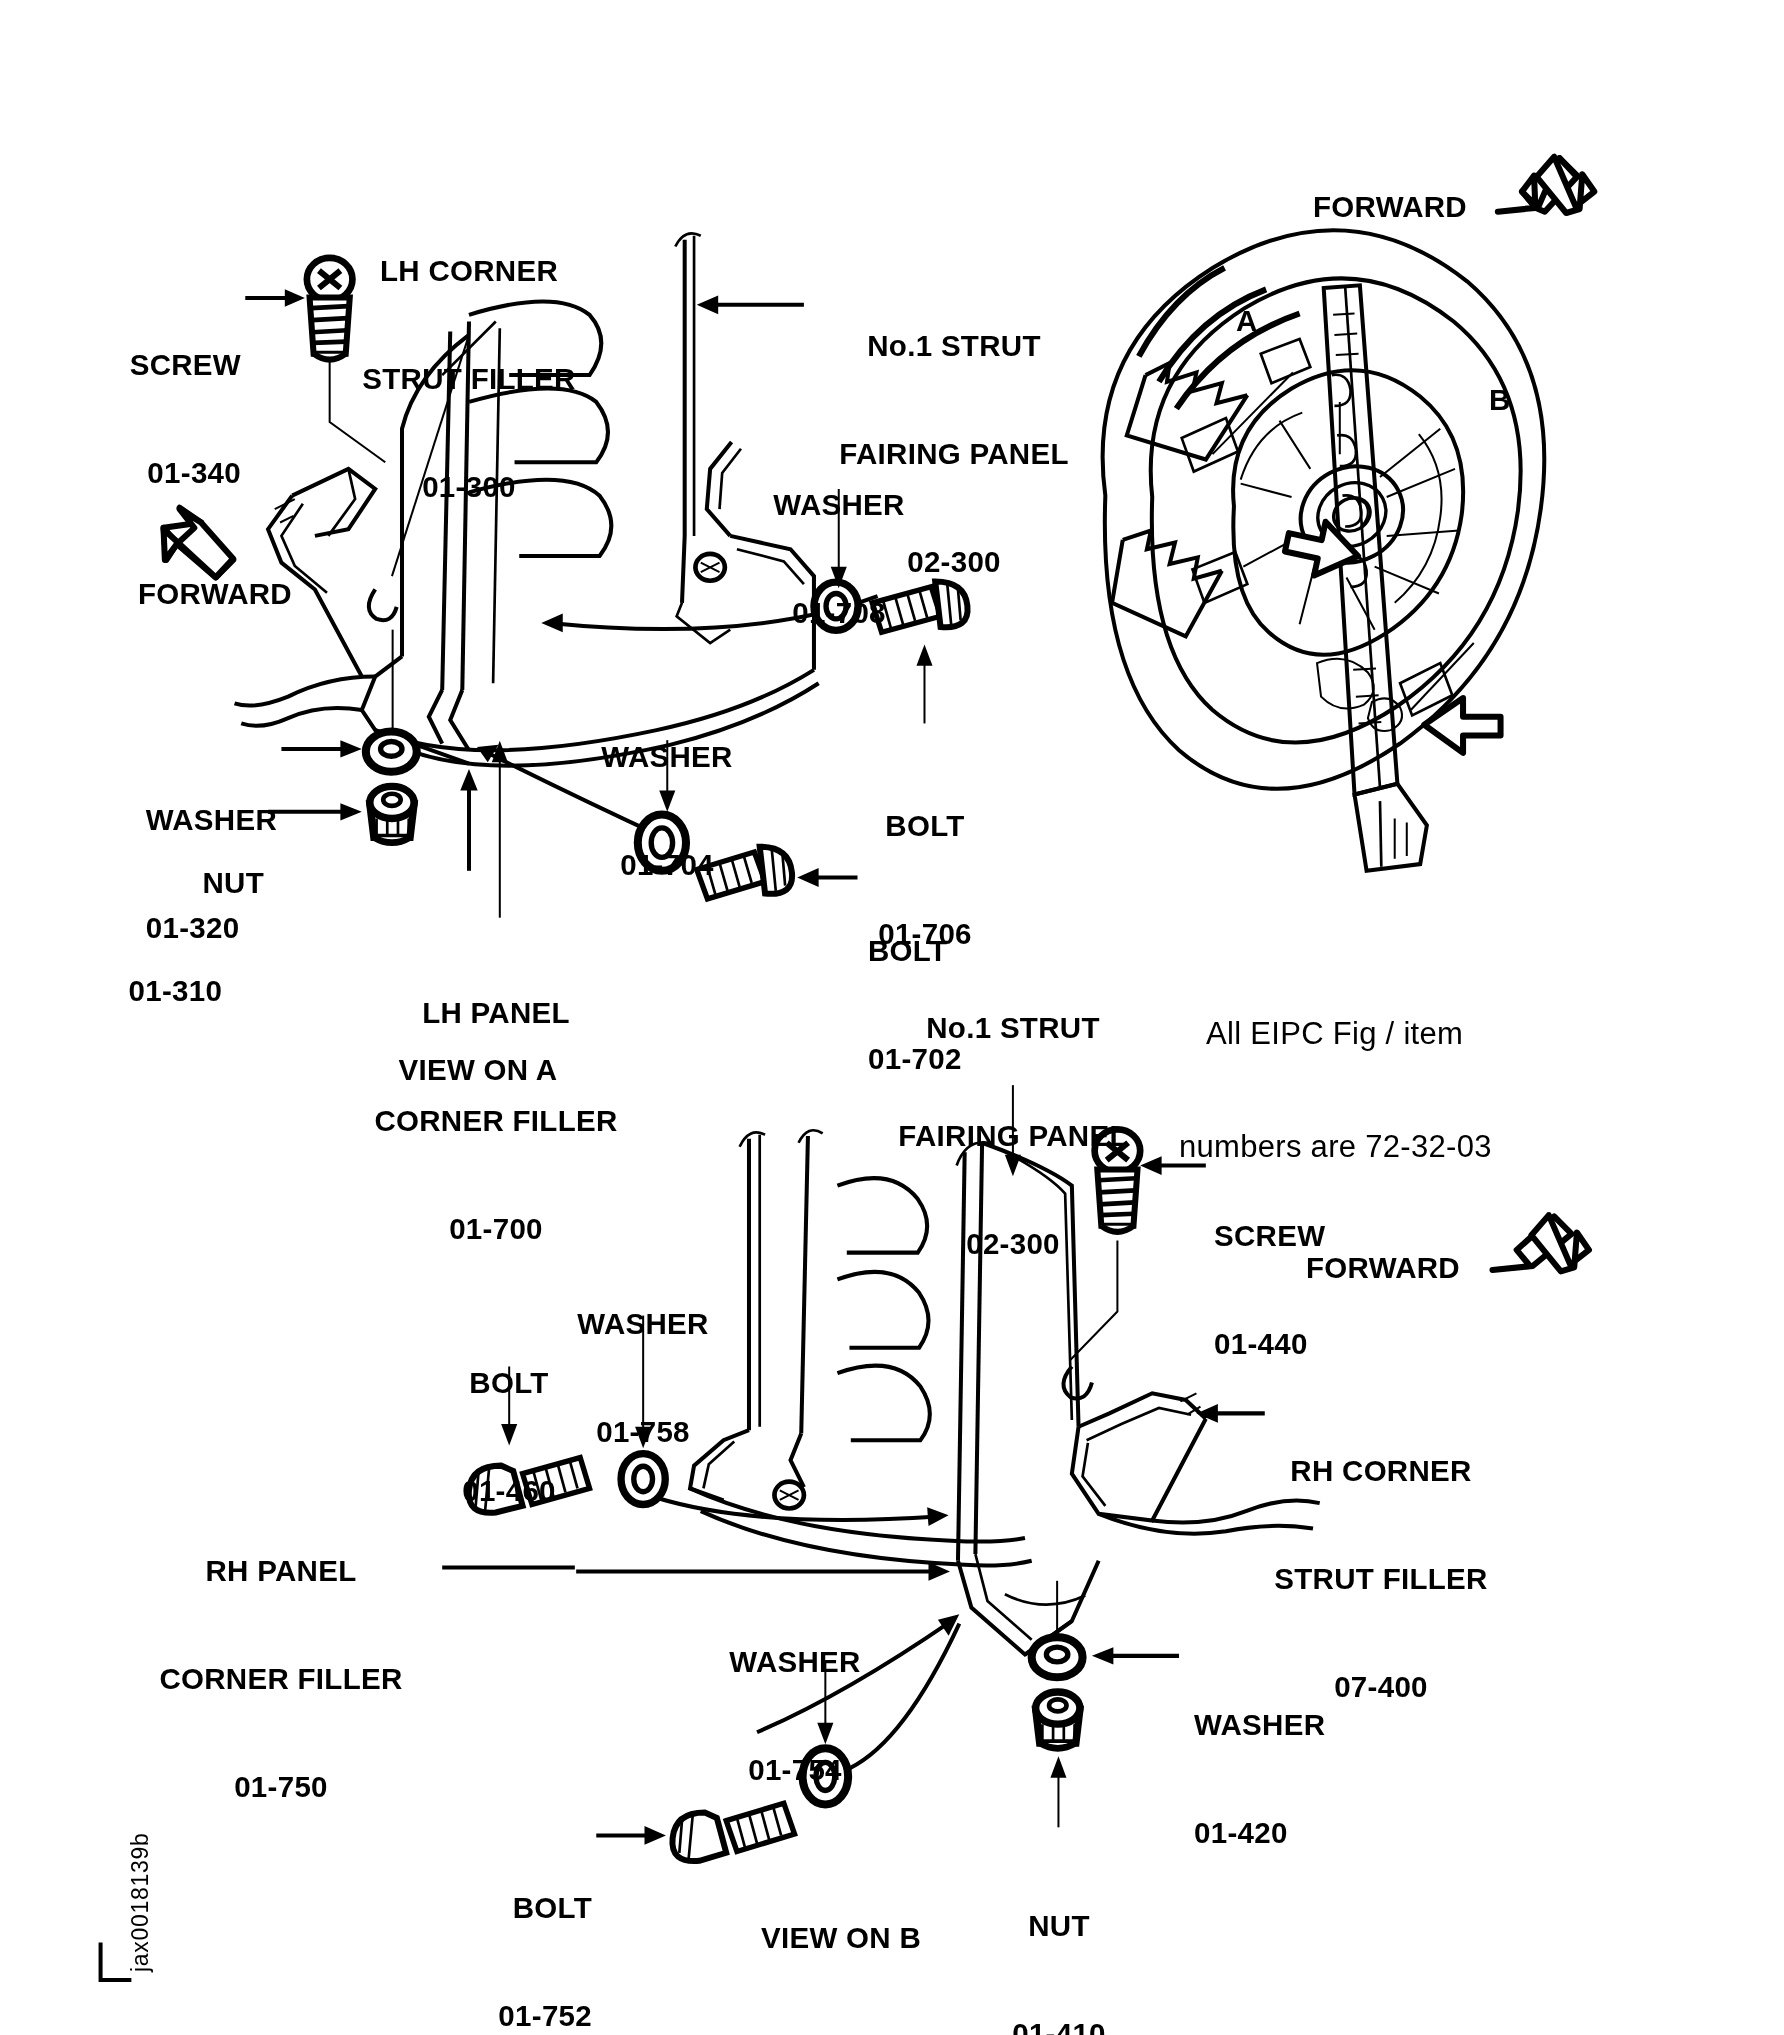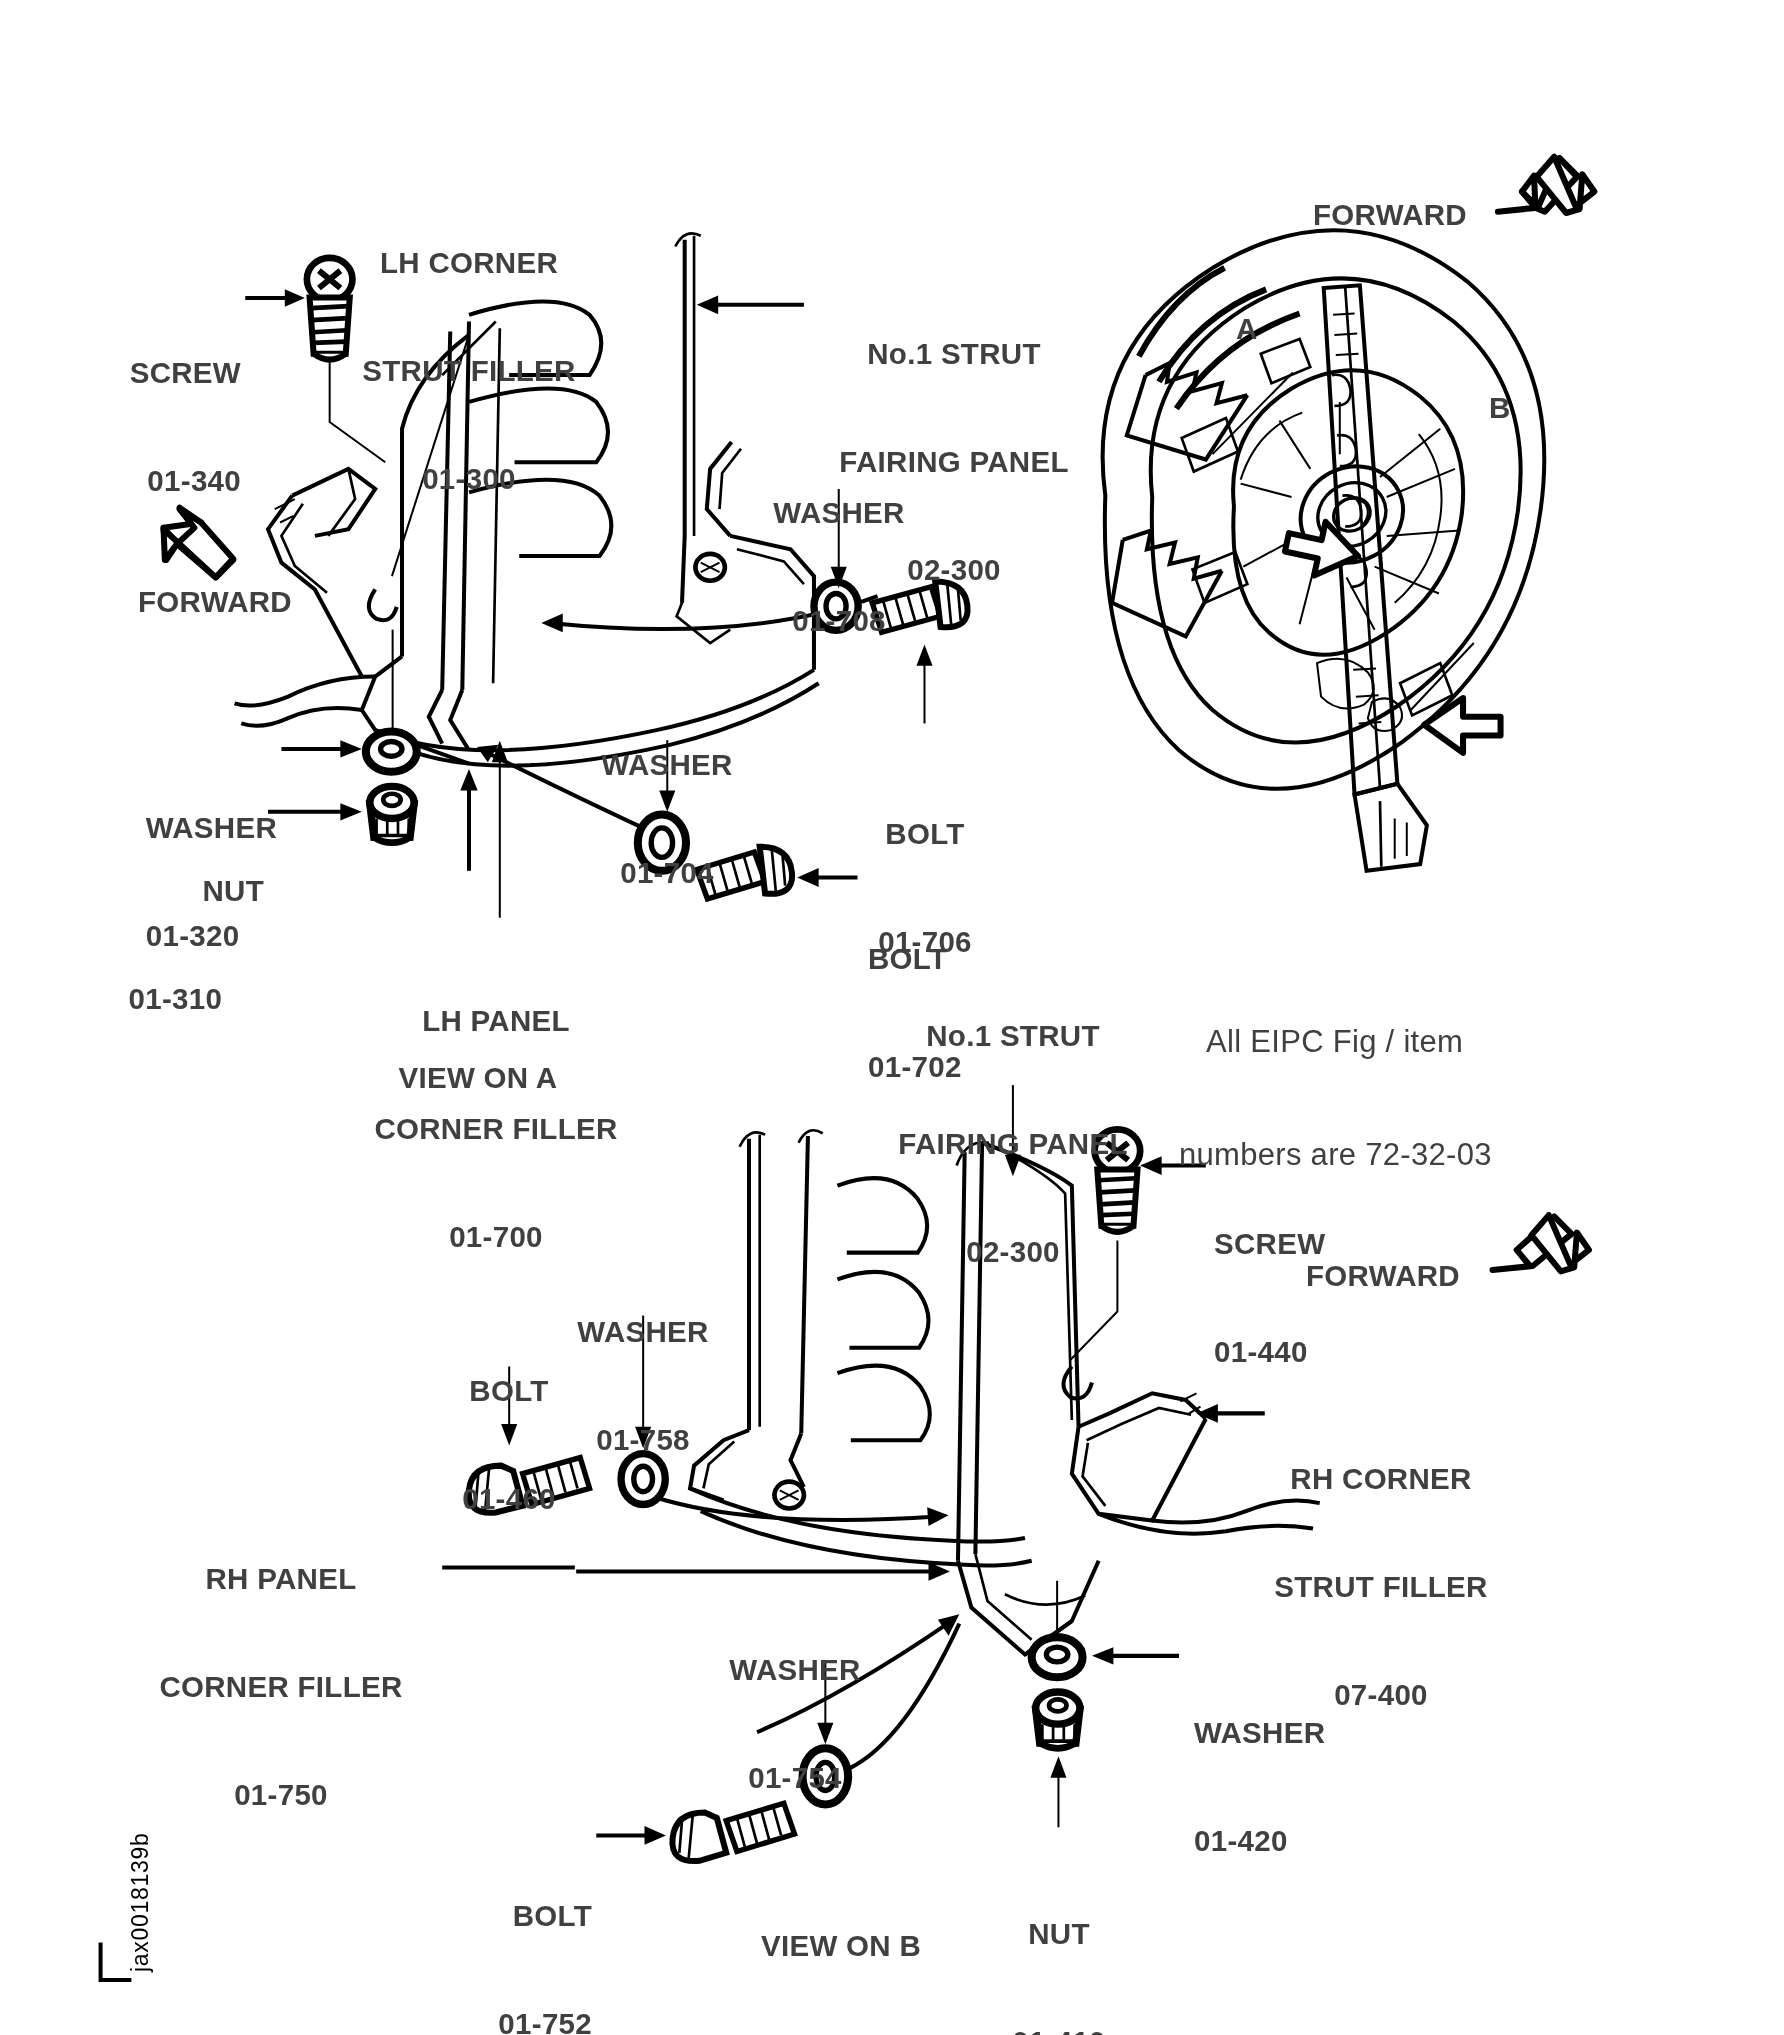--- a/index.html
+++ b/index.html
@@ -17,22 +17,21 @@
     overflow: hidden;
   }
   .lbl {
     position: absolute;
     font-family: "Liberation Sans", sans-serif;
     font-size: 29.5px;
     font-weight: 700;
     line-height: 1.22;
     letter-spacing: 0.3px;
     white-space: pre;
-    color: #404040;
-    margin-top: 8px;
+    color: #000000;
   }
   .lbl.c { text-align: center; transform: translateX(-50%); }
   .lbl.r { text-align: right; transform: translateX(-100%); }
   .lbl.l { text-align: left; }
   .lbl.small { font-size: 31px; font-weight: 400; }
   .svgwrap {
     position: absolute;
     top: 0; left: 0;
     width: 1784px;
     height: 2035px;
@@ -403,21 +402,21 @@
     <path class="ln2" d="M150 2900 L150 2956 L196 2956"></path>
 
   </svg>
   </div>
 
   <div class="lbl r" style="left:241px; top:275px;">
     <div>SCREW</div>
     <div style="text-align:right;">01-340</div>
   </div>
 
-  <div class="lbl c" style="left:469px; top:165px;">
+  <div class="lbl c" style="left:469px; top:181px;">
     <div>LH CORNER</div>
     <div>STRUT FILLER</div>
     <div>01-300</div>
   </div>
 
   <div class="lbl c" style="left:954px; top:256px;">
     <div>No.1 STRUT</div>
     <div>FAIRING PANEL</div>
     <div>02-300</div>
   </div>

